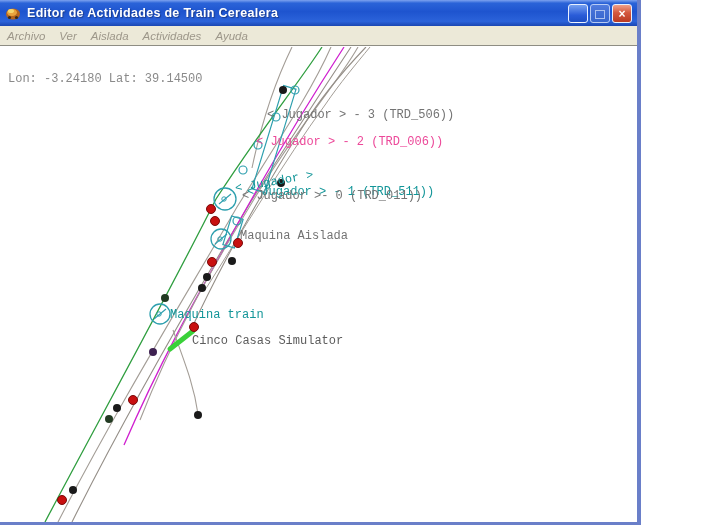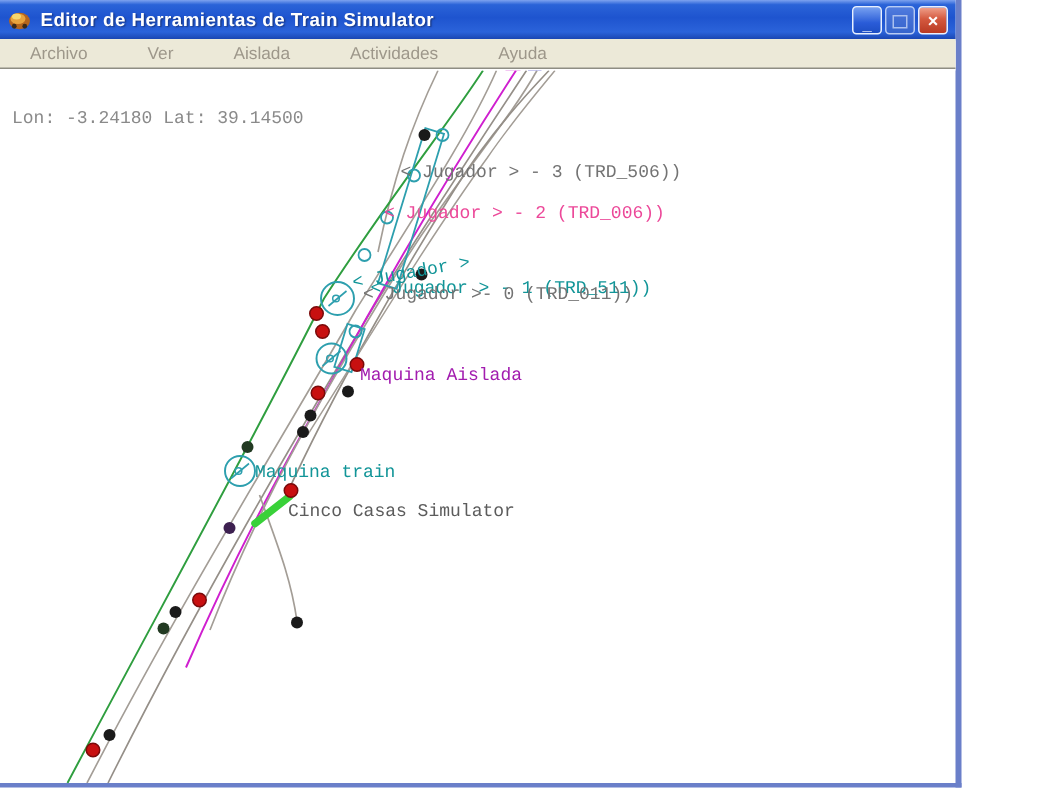--- a/index.html
+++ b/index.html
@@ -19,21 +19,21 @@
     color:#fff;font-size:11px;line-height:1;box-sizing:border-box;cursor:default;}
   .btn-min{background:linear-gradient(to bottom,#76a0f0,#2a5cd8 60%,#1d4ec4);}
   .btn-min span{margin-top:8px;font-weight:bold;}
   .btn-max{background:linear-gradient(to bottom,#5f86e2,#3a66c9);opacity:.75;}
   .btn-max .sq{width:8px;height:7px;border:1.5px solid #d8e2f8;margin-top:1px;}
   .btn-close{background:linear-gradient(to bottom,#f0a08a,#d4593f 45%,#b93a23);font-weight:bold;font-size:12px;}
   
   .menubar{position:absolute;left:0;top:26px;width:637px;height:19px;z-index:5;
     background:#ece9d8;display:flex;align-items:center;font-size:11.5px;color:#9d978a;
     border-bottom:1px solid #8e8d83;box-shadow:0 1px 0 #ffffff;}
-  .menu-item{padding:2px 20px;white-space:nowrap;}
+  .menu-item{padding:2px 7px;white-space:nowrap;font-style:italic;}
   
   .map-svg{position:absolute;left:0;top:0;width:637px;height:522px;z-index:1;}
   .coords{position:absolute;left:8px;top:60px;z-index:2;color:#8a8a8a;
     font-family:"Liberation Mono",monospace;font-size:12px;white-space:pre;margin-top:12px;}
   .map-label{position:absolute;z-index:3;font-family:"Liberation Mono",monospace;
     font-size:12px;white-space:pre;transform-origin:left top;cursor:default;}
 </style>
 </head>
 <body>
 
@@ -89,21 +89,21 @@
     </svg>
 
   <div class="titlebar">
     <svg class="app-icon" viewBox="0 0 17 17">
       <ellipse cx="8" cy="9" rx="7" ry="5.5" fill="#b5651d"></ellipse>
       <ellipse cx="7" cy="7.5" rx="5" ry="3.5" fill="#e8a33d"></ellipse>
       <ellipse cx="6" cy="6" rx="3" ry="2" fill="#f5d76e"></ellipse>
       <circle cx="4.5" cy="12.5" r="1.6" fill="#3a2a1a"></circle>
       <circle cx="11.5" cy="12.5" r="1.6" fill="#3a2a1a"></circle>
     </svg>
-    <span class="title-text">Editor de Herramientas de Train Simulator</span>
+    <span class="title-text">Editor de Actividades de Train Cerealera</span>
     <div class="winbtns">
       <div class="winbtn btn-min">
           <span>_</span>
         </div>
       <div class="winbtn btn-max">
           <span class="sq"></span>
         </div>
       <div class="winbtn btn-close">
           <span>×</span>
         </div>
@@ -118,16 +118,16 @@
     <span class="menu-item">Ayuda</span>
   </div>
 
   <div class="coords">Lon: -3.24180 Lat: 39.14500</div>
 
 <div class="map-label" style="left: 267px; top: 108px; color: #737373;">&lt; Jugador &gt; - 3 (TRD_506))</div>
     <div class="map-label" style="left: 256px; top: 135px; color: #ec4899;">&lt; Jugador &gt; - 2 (TRD_006))</div>
     <div class="map-label" style="left: 247px; top: 162px; color: rgb(18, 149, 152); margin-top: 23px;">&lt; Jugador &gt; - 1 (TRD_511))</div>
     <div class="map-label" style="left: 234px; top: 182px; color: rgb(18, 149, 152); transform: rotate(-10deg);">&lt; Jugador &gt;</div>
     <div class="map-label" style="left: 242px; top: 189px; color: #737373;">&lt; Jugador &gt;- 0 (TRD_011))</div>
-    <div class="map-label" style="left: 240px; top: 243px; color: #a21caf;">Maquina Aislada</div>
+    <div class="map-label" style="left: 240px; top: 229px; color: #737373;">Maquina Aislada</div>
     <div class="map-label" style="left: 170px; top: 308px; color: rgb(18, 149, 152);">Maquina train</div>
     <div class="map-label" style="left: 192px; top: 334px; color: rgb(92, 92, 92);">Cinco Casas Simulator</div>
   </div>
 
 </body></html>

